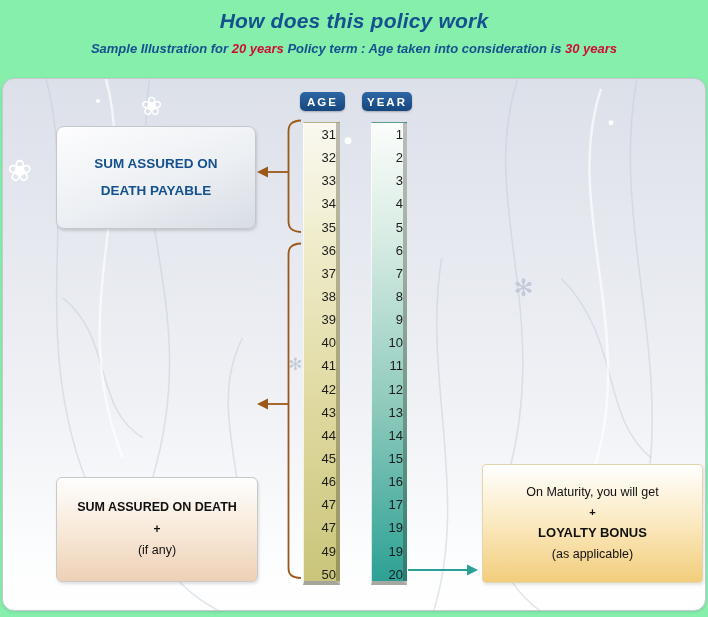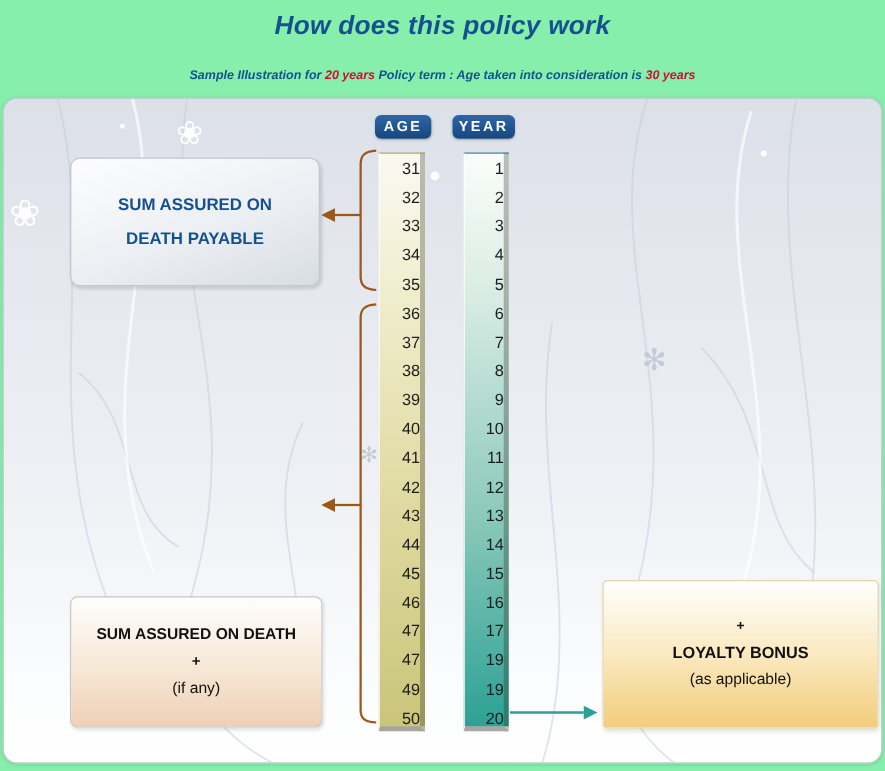--- a/index.html
+++ b/index.html
@@ -10,22 +10,22 @@
   body{font-family:"Liberation Sans", sans-serif;}
   #stage{position:relative;width:708px;height:617px;background:#86efac;overflow:hidden;}
 
   
   .page-title{
     position:absolute;left:0;top:9px;width:100%;text-align:center;
     font-size:21px;font-weight:bold;font-style:italic;color:var(--navy,#15518f);
     letter-spacing:.2px;
   }
   .page-subtitle{
-    position:absolute;left:0;top:55px;width:100%;text-align:center;
-    font-size:10px;font-weight:bold;font-style:italic;color:var(--navy,#15518f);
+    position:absolute;left:0;top:41px;width:100%;text-align:center;
+    font-size:13px;font-weight:bold;font-style:italic;color:var(--navy,#15518f);
   }
   .page-subtitle .hl{color:var(--red,#cc0f35);}
 
   
   .panel{
     position:absolute;left:2px;top:78px;width:704px;height:533px;
     border:1px solid #c6c9cf;border-radius:12px;
     background:linear-gradient(180deg,#dce0e9 0%,#e4e7ee 25%,#eff1f5 60%,#fbfcfd 88%,#ffffff 100%);
     box-shadow:0 1px 3px rgba(0,0,0,.12);
     overflow:hidden;
@@ -195,20 +195,21 @@
     <div>DEATH PAYABLE</div>
   </div>
 
   <div class="infobox" id="death-bottom-box">
     <div class="b">SUM ASSURED ON DEATH</div>
     <div class="plus">+</div>
     <div>(if any)</div>
   </div>
 
   <div class="infobox" id="maturity-box">
+    <div>On Maturity, you will get</div>
     <div class="plus">+</div>
     <div class="b">LOYALTY BONUS</div>
     <div>(as applicable)</div>
   </div>
 
   <svg id="connectors" viewBox="0 0 708 617" xmlns="http://www.w3.org/2000/svg">
     <path class="bracket" d="M301,120.5 C291.5,121 288.5,124.5 288.5,131.5 L288.5,221 C288.5,228 291.5,231.5 301,232"></path>
     <line class="stem-brown" x1="288.5" y1="172" x2="268" y2="172"></line>
     <polygon class="head-brown" points="268,166.5 268,177.5 257,172"></polygon>
 

